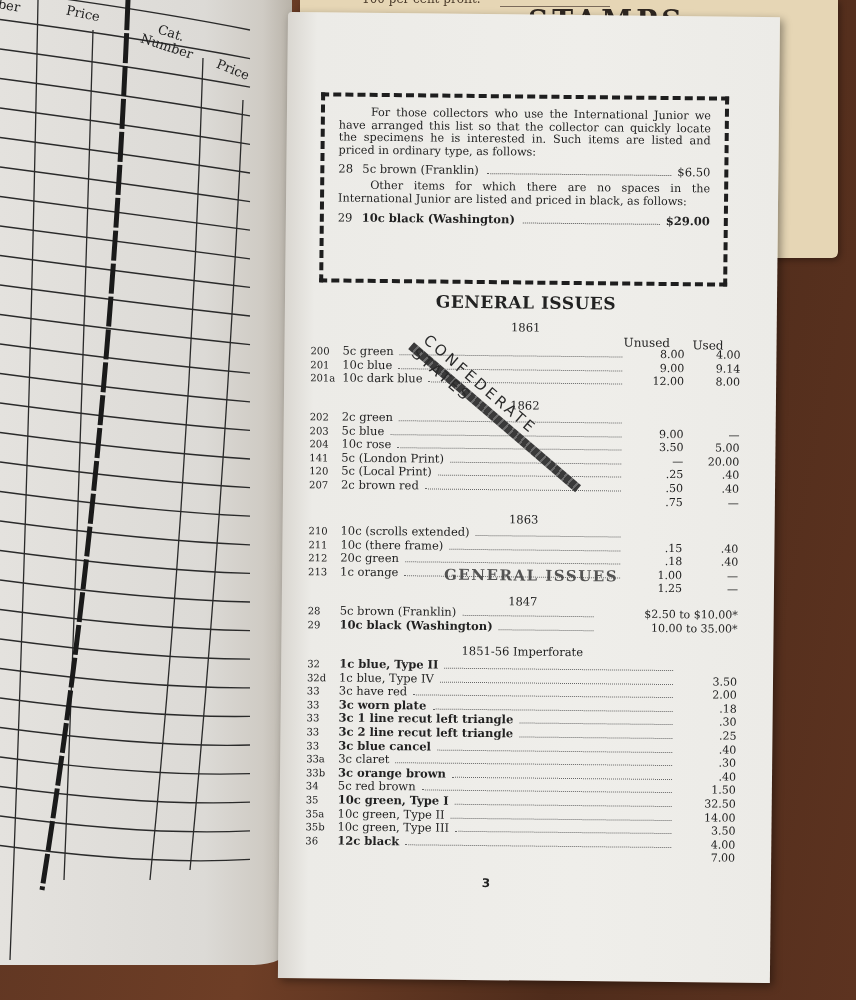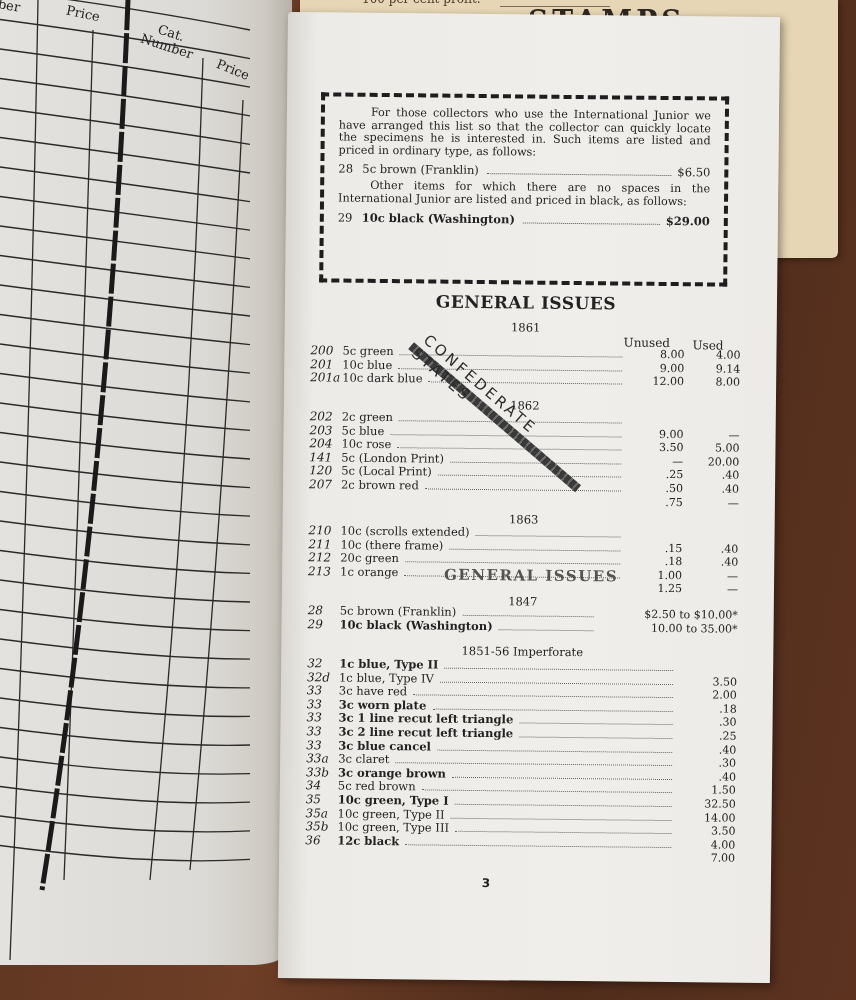--- a/index.html
+++ b/index.html
@@ -71,21 +71,21 @@
     position: absolute; left: 0; width: 430px; text-align: center; font-size: 11.5px;
   }
   .col-head {
     position: absolute; font-size: 12px; margin-left: 8px;
   }
   .rows { position: absolute; left: 0; width: 430px; }
   .row {
     display: flex; align-items: baseline; height: 13.6px; font-size: 11.5px; line-height: 13.6px;
     white-space: nowrap;
   }
-  .row .num { width: 32px; font-size: 12px; font-style: italic; }
+  .row .num { width: 32px; font-size: 10px; }
   .row .desc { }
   .row.bold .desc { font-weight: bold; }
   .row .lead { flex: 1; border-bottom: 1px dotted #666; margin: 0 4px 3px 6px; min-width: 20px; }
   .row .unused { width: 58px; text-align: right; font-size: 11px; }
   .row .used { width: 56px; text-align: right; font-size: 11px; }
   .row .range { width: 140px; text-align: right; font-size: 11px; }
   .row .single { width: 60px; text-align: right; font-size: 11px; }
 
   .stamp-overlay {
     position: absolute; left: 115px; top: 315px; width: 220px; height: 30px;

